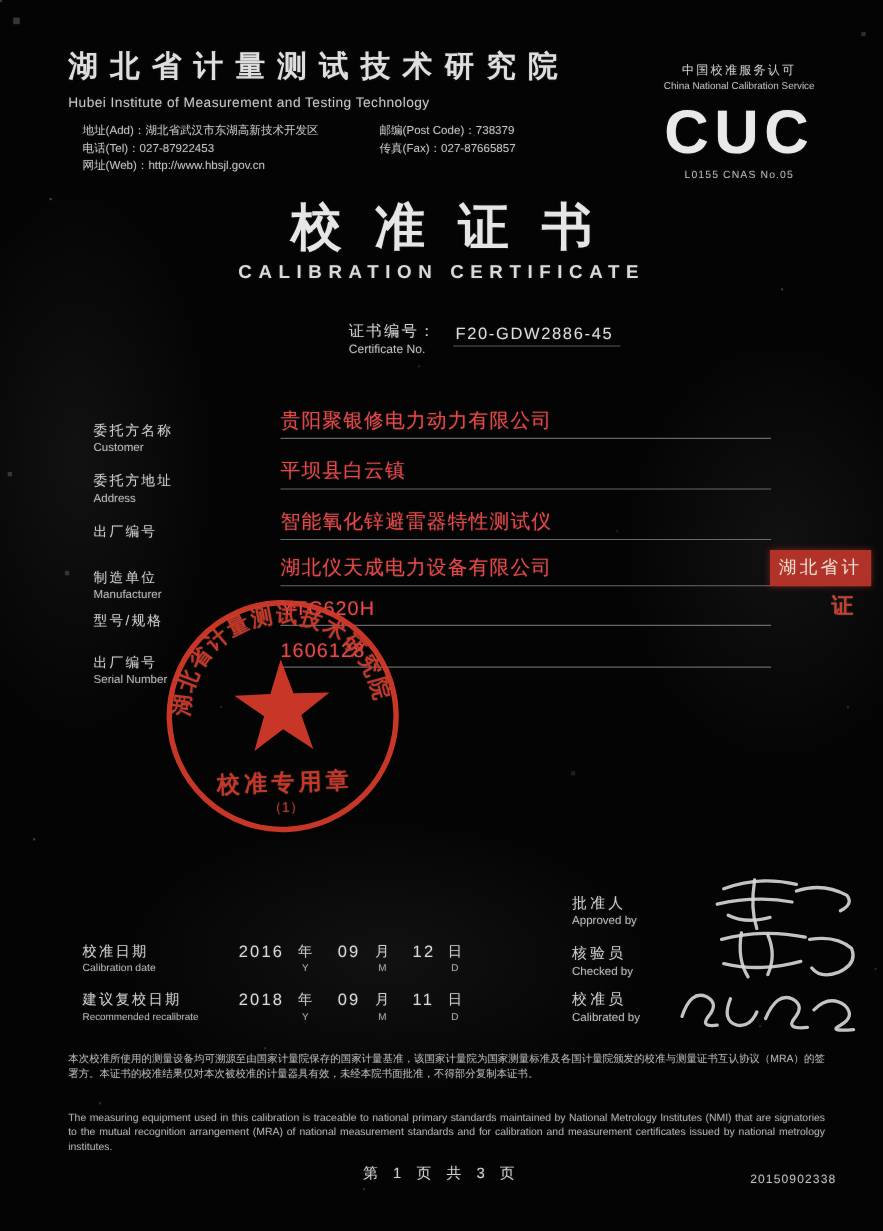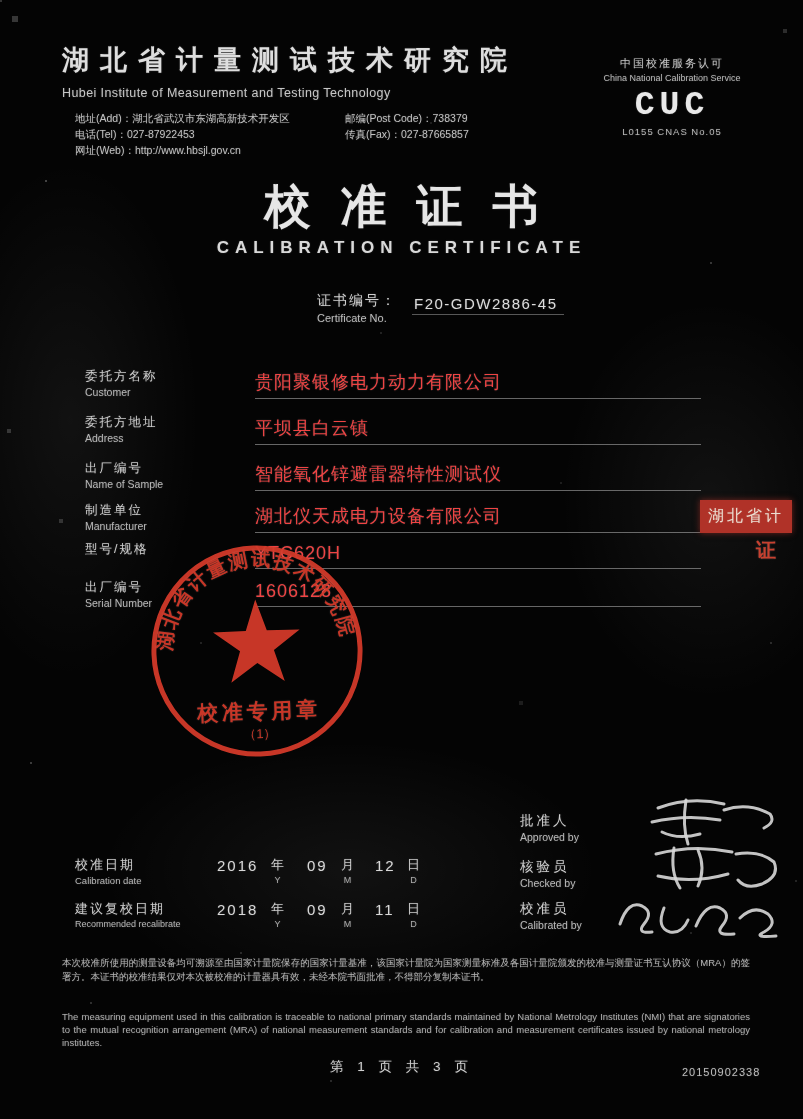--- a/index.html
+++ b/index.html
@@ -24,40 +24,40 @@
       660px 62px 0 0 rgba(255,255,255,.15),200px 642px 0 0 rgba(255,255,255,.12),
       14px 18px 0 2px rgba(255,255,255,.2),784px 30px 0 1px rgba(255,255,255,.16),
       8px 430px 0 1px rgba(255,255,255,.18),795px 880px 0 0 rgba(255,255,255,.13),
       330px 1080px 0 0 rgba(255,255,255,.15),560px 482px 0 0 rgba(255,255,255,.1);}
   
   .inst-cn{left:62px;top:42px;font-size:27px;font-weight:bold;letter-spacing:11px;color:#dedede;white-space:nowrap;}
   .inst-en{left:62px;top:86px;font-size:12.5px;color:#c6c6c6;letter-spacing:.4px;}
   .accred{left:548px;top:56px;width:248px;text-align:center;}
   .accred-cn{font-size:11px;letter-spacing:2px;color:#c9c9c9;}
   .accred-en{font-size:9px;color:#b9b9b9;margin-top:2px;}
-  .cuc{font-size:33px;font-weight:bold;letter-spacing:5px;color:#e9e9e9;margin-top:4px;
-       font-family:Liberation Mono, monospace;}
+  .cuc{font-size:56px;font-weight:bold;letter-spacing:5px;color:#e9e9e9;margin-top:4px;
+       font-family:Liberation Sans, sans-serif;}
   .cuc-sub{font-size:9.5px;color:#b5b5b5;margin-top:2px;letter-spacing:1px;}
   .contact{left:75px;top:112px;width:480px;font-size:10.5px;color:#c2c2c2;}
   .c-line{position:relative;height:16px;white-space:nowrap;}
   .c-right{position:absolute;left:270px;top:0;}
   
   .title-cn{left:0;top:176px;width:100%;text-align:center;font-size:46px;font-weight:bold;
     letter-spacing:30px;padding-left:30px;box-sizing:border-box;color:#e6e6e6;}
   .title-en{left:0;top:238px;width:100%;text-align:center;font-size:17px;font-weight:bold;
     letter-spacing:6px;color:#d9d9d9;}
   
   .certno{left:305px;top:292px;margin-left:12px;}
   .certno .l1{font-size:14px;letter-spacing:2px;color:#cfcfcf;}
   .certno .l2{font-size:11px;color:#bcbcbc;margin-top:2px;}
   .certno-value{left:412px;top:295px;font-size:15px;letter-spacing:1.5px;color:#dcdcdc;
     border-bottom:1px solid rgba(190,190,190,.45);padding:0 6px 2px 2px;}
   
   .field{position:absolute;left:85px;width:625px;}
-  .f-cn{font-size:12.5px;letter-spacing:2px;color:#cccccc;}
+  .f-cn{font-size:12.5px;letter-spacing:2px;color:#cccccc;margin-top:15px;}
   .f-en{font-size:10.5px;color:#b8b8b8;margin-top:1px;}
   .f-value{position:absolute;left:170px;top:2px;width:446px;font-size:18px;letter-spacing:1px;
     color:#ef4444;border-bottom:1px solid rgba(200,200,200,.5);padding-bottom:4px;}
   
   .stamp-round{left:146px;top:540px;width:222px;height:222px;opacity:.94;transform:rotate(-2deg);z-index:6;}
   .stamp-side{left:700px;top:500px;z-index:6;}
   .seal-block{background:#b03228;color:#ecdfd2;font-size:16px;letter-spacing:3px;
     padding:6px 7px;width:78px;text-align:center;box-shadow:0 0 6px rgba(176,50,40,.6);}
   .seal-char{color:#c8402f;font-size:20px;font-weight:bold;margin:4px 0 0 56px;}
   
@@ -129,21 +129,20 @@
     <div class="f-en">Customer</div>
     <div class="f-value">贵阳聚银修电力动力有限公司</div>
   </div>
   <div class="field" style="top:414px">
     <div class="f-cn">委托方地址</div>
     <div class="f-en">Address</div>
     <div class="f-value">平坝县白云镇</div>
   </div>
   <div class="field" style="top:460px">
     <div class="f-cn">出厂编号</div>
-    <div class="f-en">Name of Sample</div>
     <div class="f-value">智能氧化锌避雷器特性测试仪</div>
   </div>
   <div class="field" style="top:502px">
     <div class="f-cn">制造单位</div>
     <div class="f-en">Manufacturer</div>
     <div class="f-value">湖北仪天成电力设备有限公司</div>
   </div>
   <div class="field" style="top:541px">
     <div class="f-cn">型号/规格</div>
     <div class="f-value">YTC620H</div>

